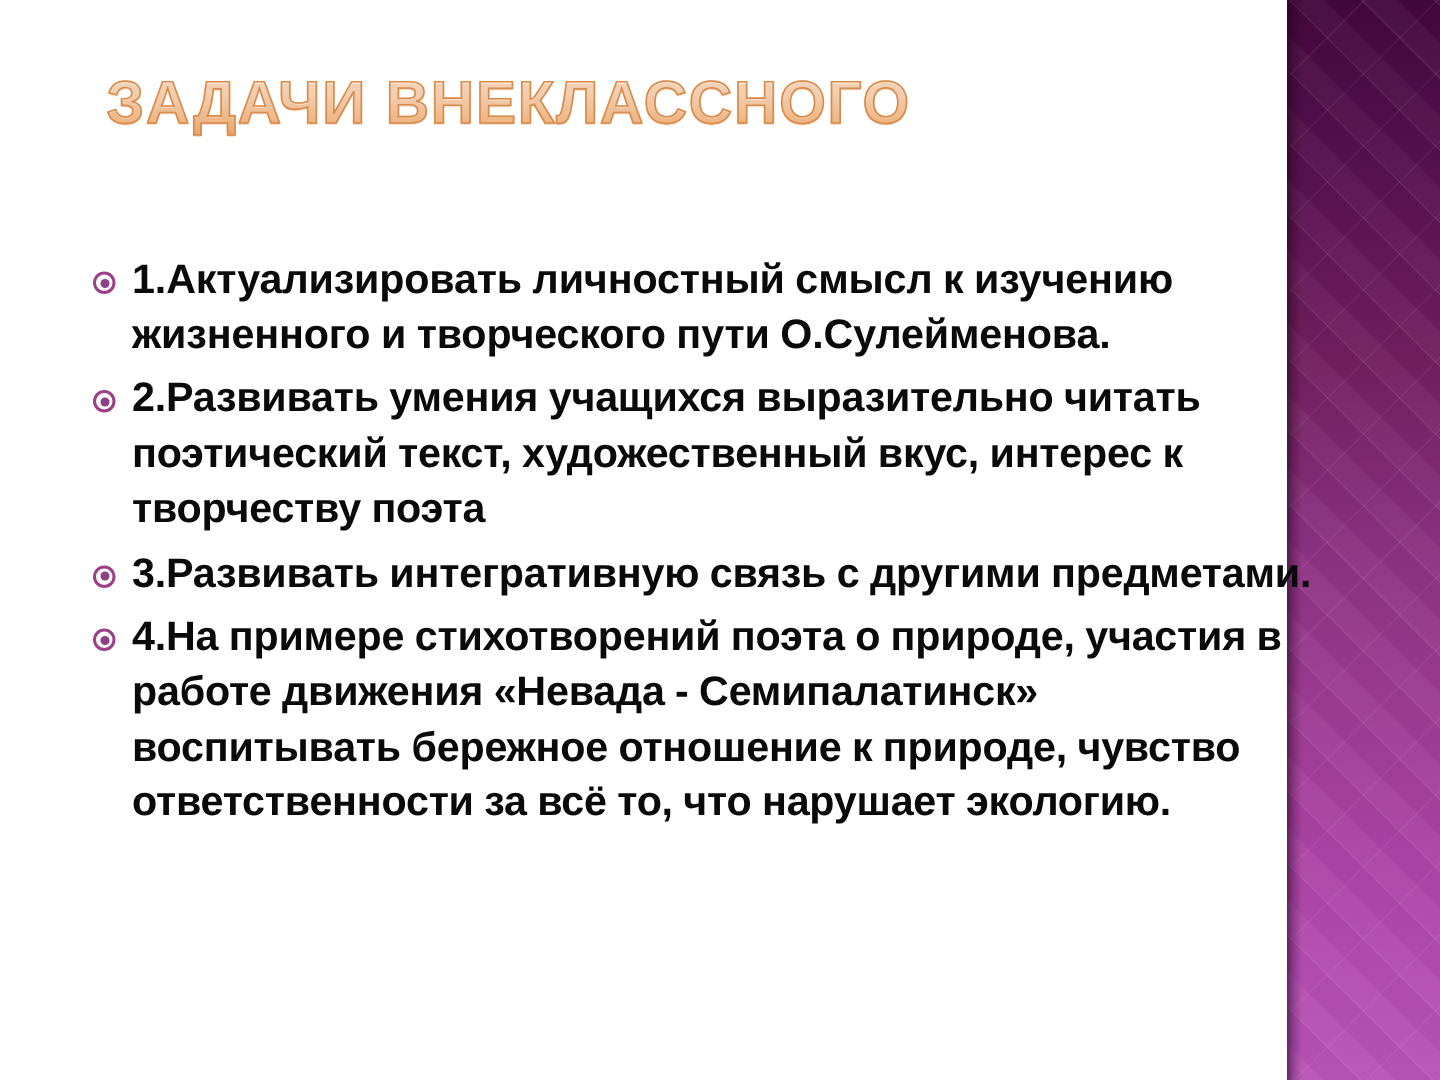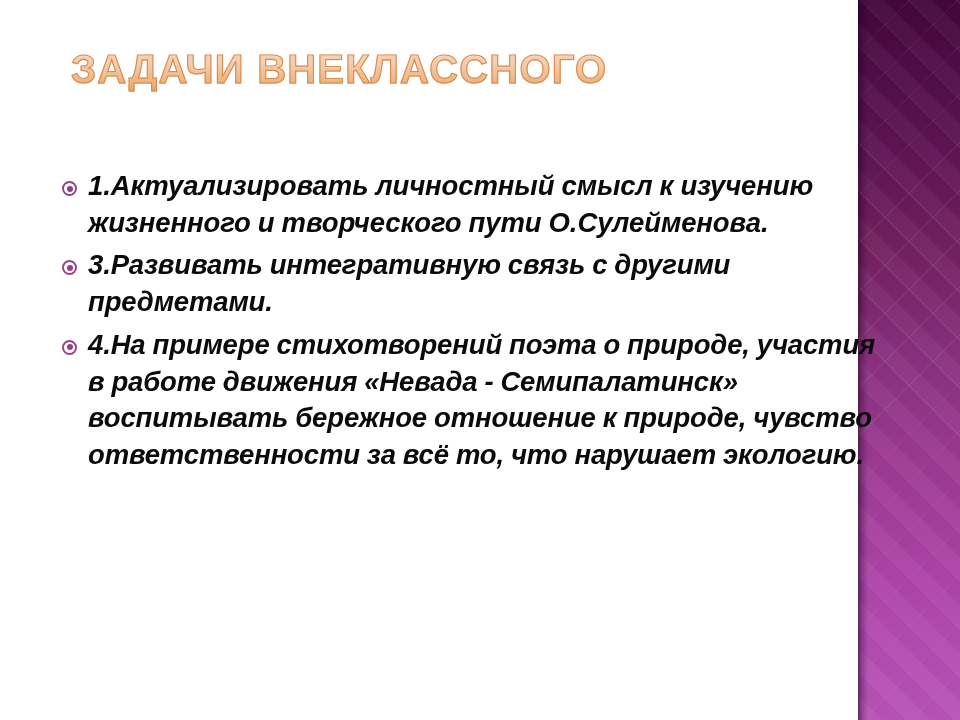--- a/index.html
+++ b/index.html
@@ -121,21 +121,20 @@
   .list-item {
     position: relative;
     padding-left: 32px;
     margin: 0 0 6px 0;
     font-family: "Liberation Sans", sans-serif;
     font-size: 27.5px;
     line-height: 1.335;
     color: #0a0a0a;
     letter-spacing: -0.15px;
     word-spacing: -0.5px;
-    font-style: italic;
   }
   .list-item:last-child { margin-bottom: 16px; }
 
   
   .bullet-icon {
     position: absolute;
     left: 6px;
     top: 13px;
     width: 15px;
     height: 15px;
@@ -182,20 +181,24 @@
     <span class="title-line">ЗАДАЧИ ВНЕКЛАССНОГО</span>
   </div>
 
   <ul class="body-list">
 
     <li class="list-item item-1">
       <span class="bullet-icon"></span>
       <span class="item-num">1.</span><span class="item-text">Актуализировать личностный смысл к изучению жизненного и творческого пути  О.Сулейменова.</span>
     </li>
 
+    <li class="list-item item-2">
+      <span class="bullet-icon"></span>
+      <span class="item-num">2.</span><span class="item-text">Развивать умения учащихся выразительно читать поэтический текст, художественный вкус, интерес к творчеству поэта</span>
+    </li>
 
     <li class="list-item item-3">
       <span class="bullet-icon"></span>
       <span class="item-num">3.</span><span class="item-text">Развивать интегративную связь с другими предметами.</span>
     </li>
 
     <li class="list-item item-4">
       <span class="bullet-icon"></span>
       <span class="item-num">4.</span><span class="item-text">На примере стихотворений поэта о природе, участия в работе движения «Невада - Семипалатинск» воспитывать бережное отношение к природе, чувство ответственности за всё   то, что нарушает экологию.</span>
     </li>

